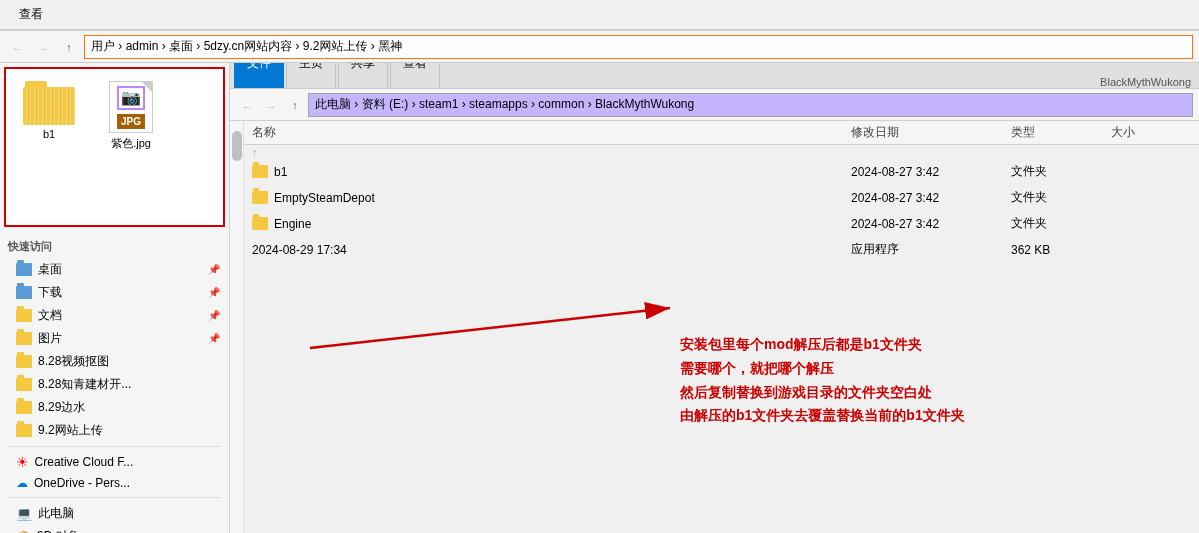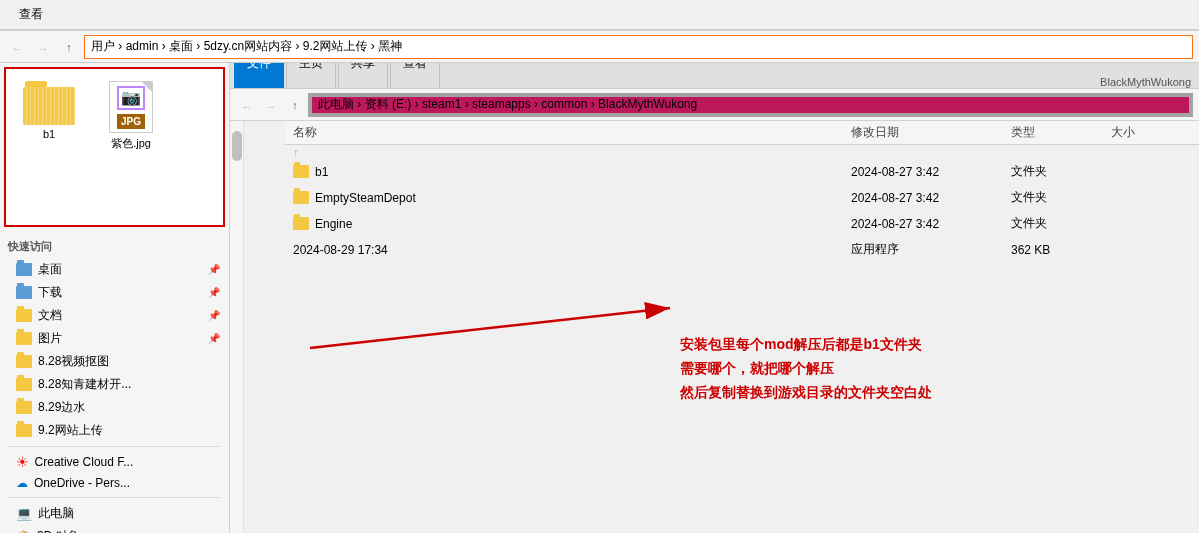--- a/index.html
+++ b/index.html
@@ -306,39 +306,38 @@
       display: flex;
       align-items: center;
       padding: 2px 6px;
       gap: 2px;
       height: 32px;
     }
 
     .right-address {
       flex: 1;
       height: 24px;
-      border: 4px solid #a3a3a3;
+      border: 1px solid #a3a3a3;
       padding: 2px 6px;
       font-size: 12px;
       display: flex;
       align-items: center;
-      background: #be185d;
+      background: #c4b5fd;
     }
 
     
     .file-list-container {
       flex: 1;
       display: flex;
       overflow: hidden;
     }
 
     .file-list {
       flex: 1;
       overflow: hidden;
-      margin-left: 41px;
     }
 
     .file-list-header {
       display: grid;
       grid-template-columns: 1fr 160px 100px 80px;
       background: #f5f5f5;
       border-bottom: 1px solid #d0d0d0;
       padding: 3px 8px;
       font-size: 12px;
       color: #444;
@@ -602,20 +601,21 @@
             <span>应用程序</span>
             <span>362 KB</span>
           </div>
         </div>
 
         <div style="position:absolute; left:680px; top:270px; z-index:10; pointer-events:none;">
           <div class="annotation-text">
             <div>安装包里每个mod解压后都是b1文件夹</div>
             <div>需要哪个，就把哪个解压</div>
             <div>然后复制替换到游戏目录的文件夹空白处</div>
+            <div>由解压的b1文件夹去覆盖替换当前的b1文件夹</div>
           </div>
         </div>
 
         <svg style="position:absolute; left:300px; top:215px; z-index:10; pointer-events:none;" width="400" height="100">
           <defs>
             <marker id="arrowhead" markerWidth="10" markerHeight="7" refX="10" refY="3.5" orient="auto">
               <polygon points="0 0, 10 3.5, 0 7" fill="#cc0000"></polygon>
             </marker>
           </defs>
           <line x1="10" y1="70" x2="370" y2="30" stroke="#cc0000" stroke-width="2.5" marker-end="url(#arrowhead)"></line>

